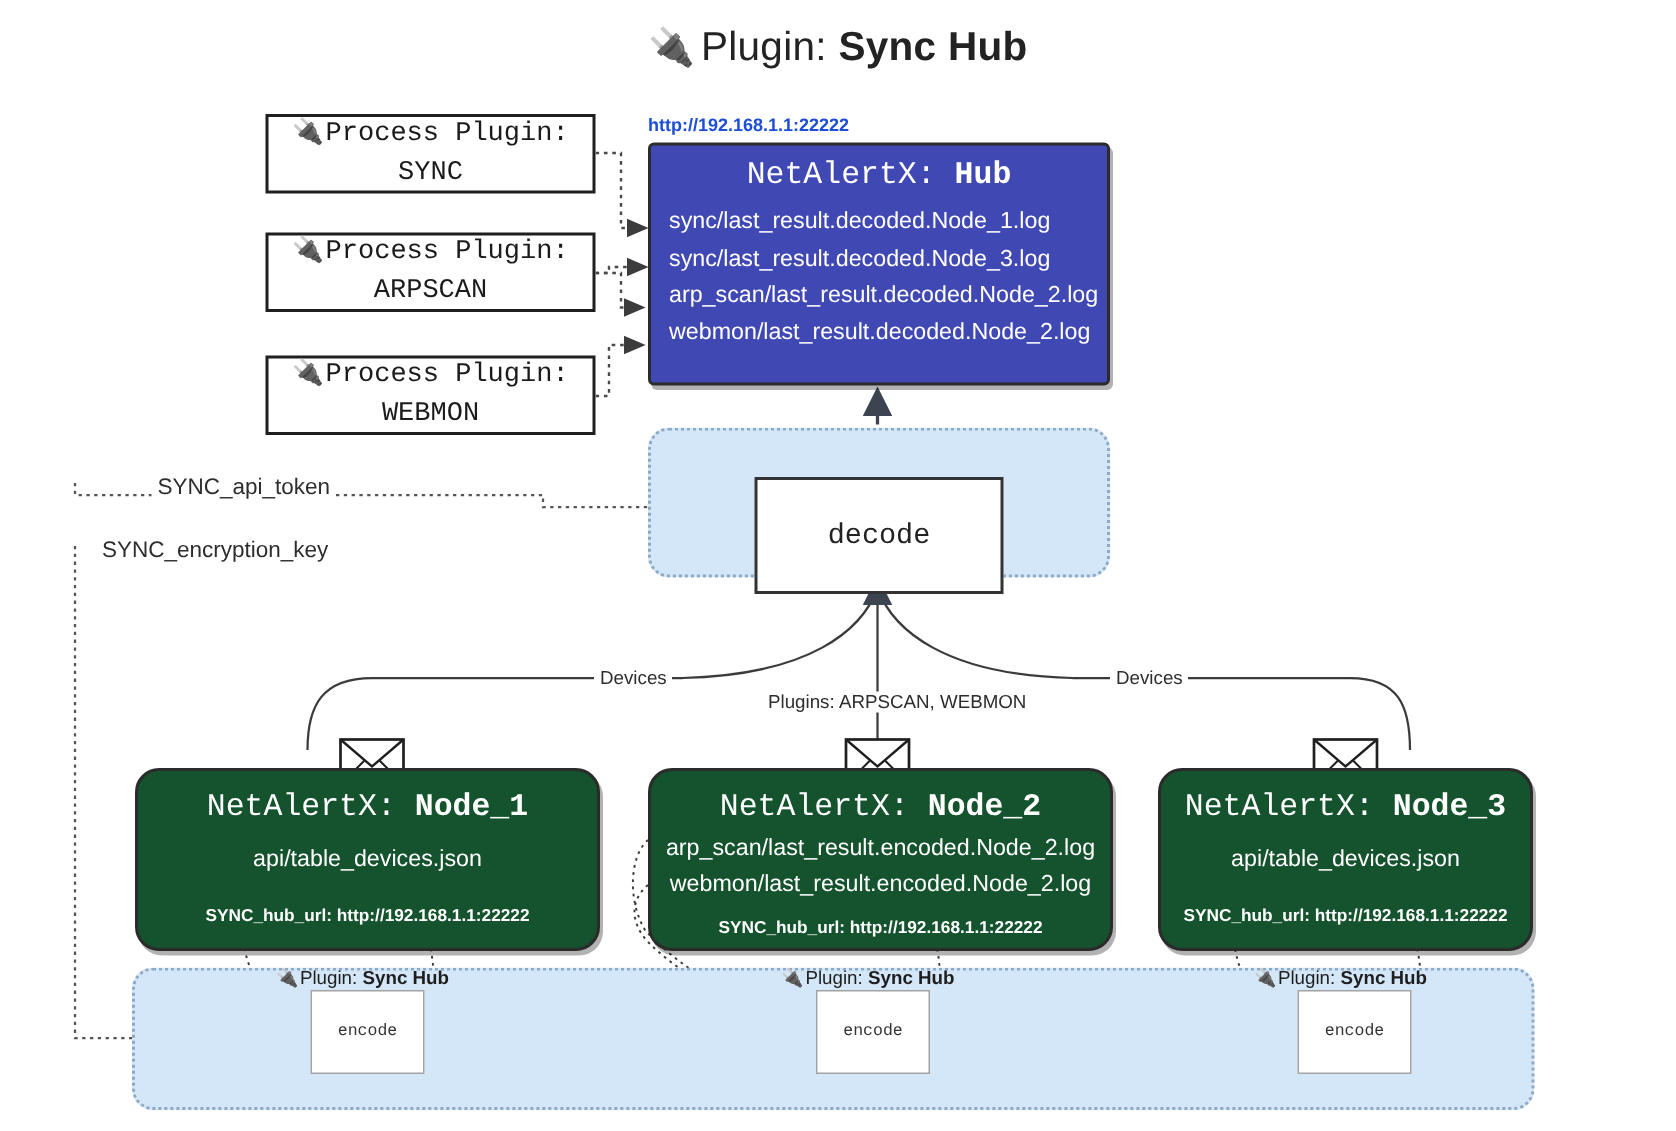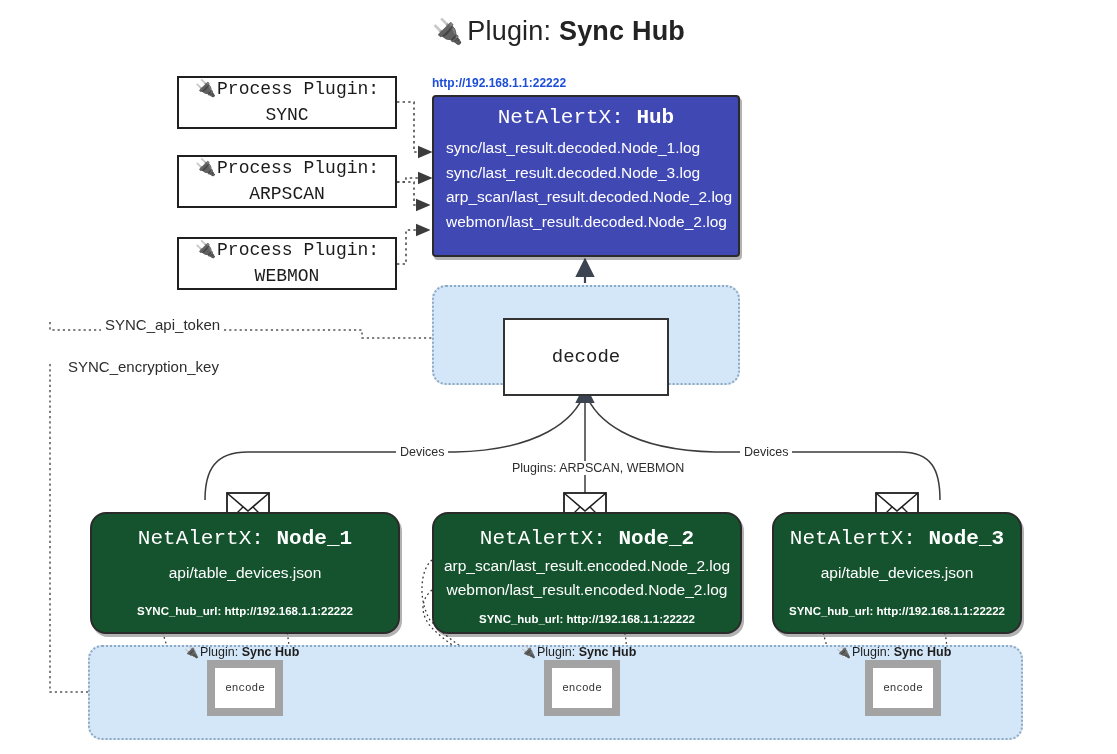--- a/index.html
+++ b/index.html
@@ -70,21 +70,21 @@
   #node1 .nlines{margin-top:11px;}
   #node2 .nlines{margin-top:4px;}
   #node3 .nlines{margin-top:11px;}
   #node1 .nurl{margin-top:20px;}
   #node2 .nurl{margin-top:11px;}
   #node3 .nurl{margin-top:20px;}
 
   
   #encwrap{left:88px;top:645px;width:935px;height:95px;background:#d4e7f8;
            border:2px dotted #8ea9c4;border-radius:14px;}
-  .encbox{width:76px;height:56px;background:#ffffff;border:8px solid #a3a3a3;
+  .encbox{width:76px;height:56px;background:#ffffff;border:1px solid #a3a3a3;
           display:flex;align-items:center;justify-content:center;
           font-family:"Liberation Mono","DejaVu Sans Mono",monospace;font-size:11px;color:#333;}
   #enc1{left:207px;top:660px;}
   #enc2{left:544px;top:660px;}
   #enc3{left:865px;top:660px;}
   .enclbl{font-size:12.5px;color:#1e1e1e;white-space:nowrap;}
   .enclbl b{font-weight:bold;}
   .enclbl .plug{font-size:12px;margin-right:1px;}
   #enclbl1{left:184px;top:645px;}
   #enclbl2{left:521px;top:645px;}

